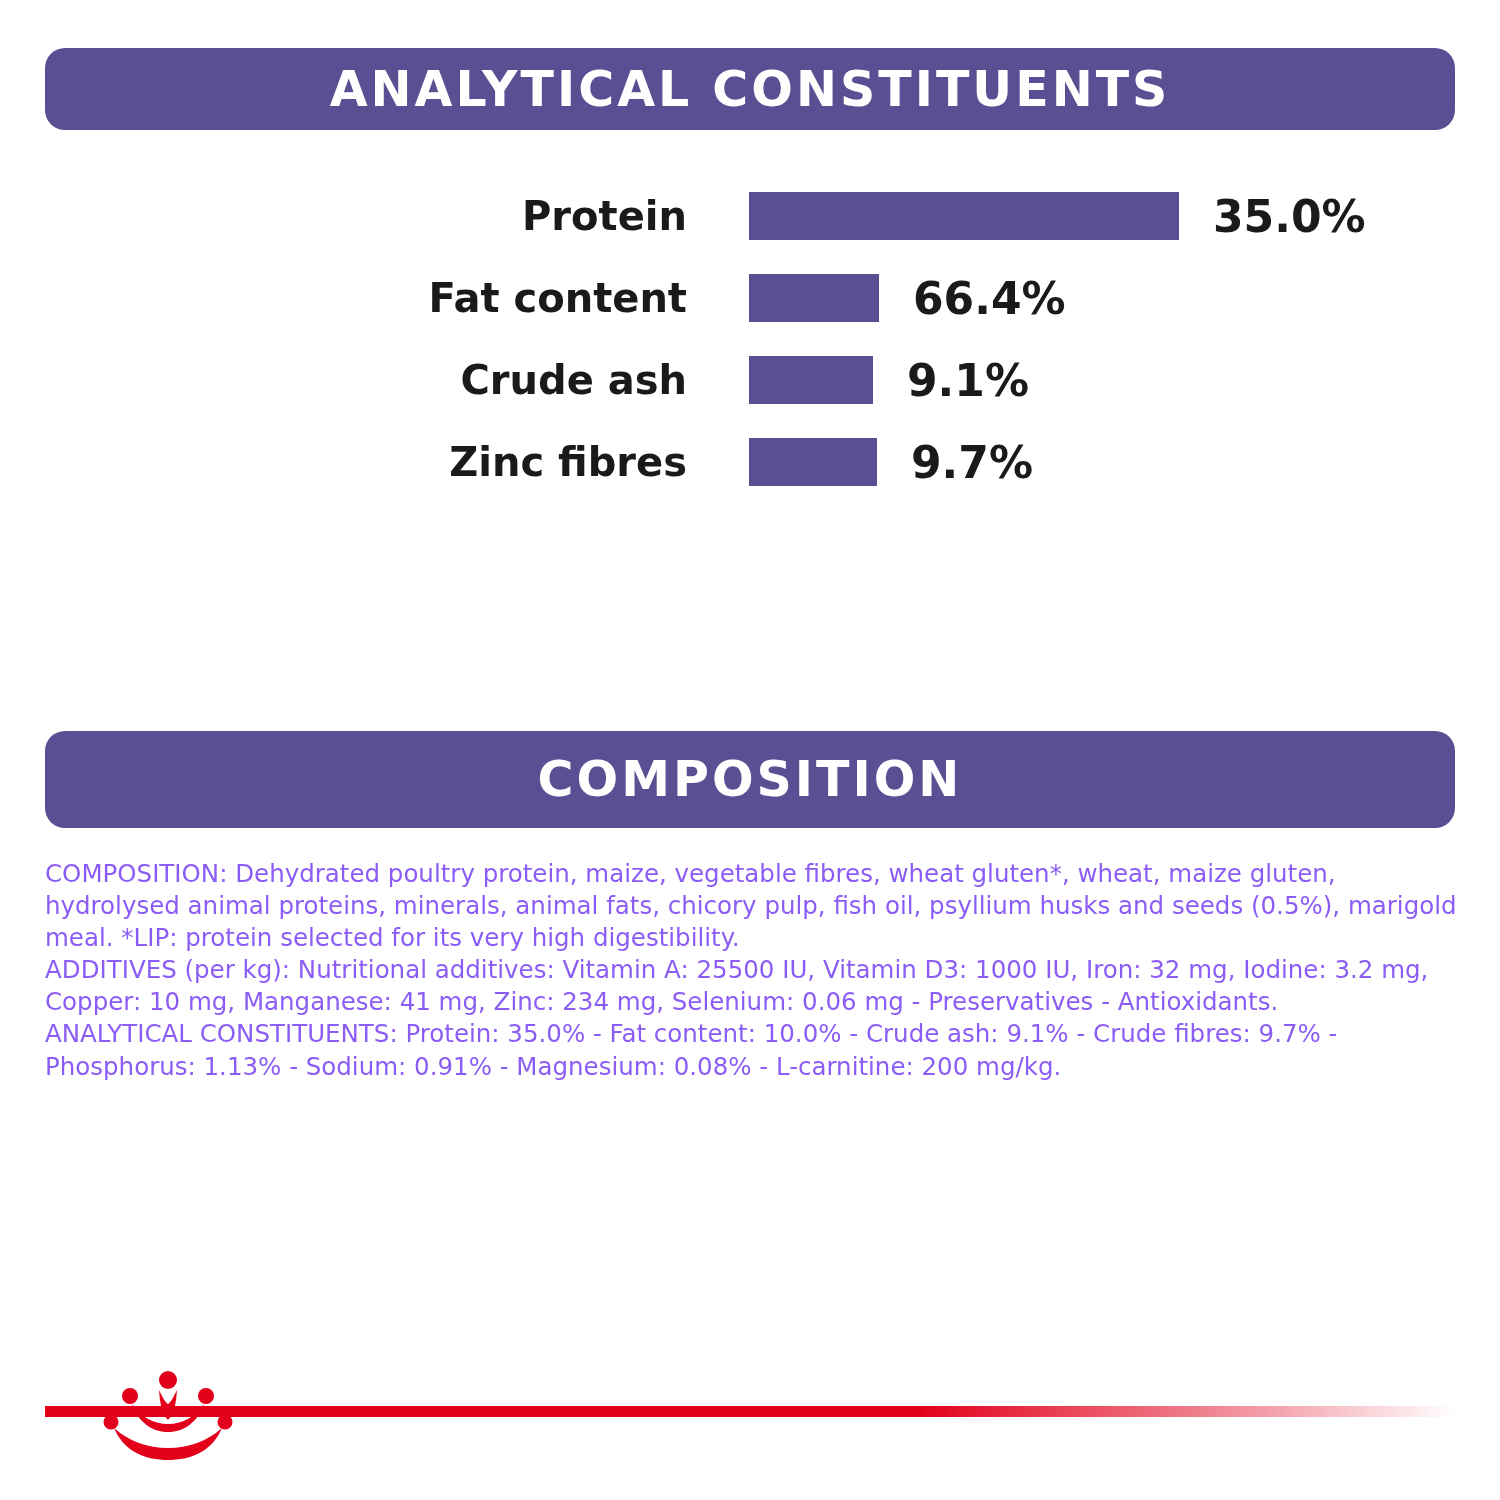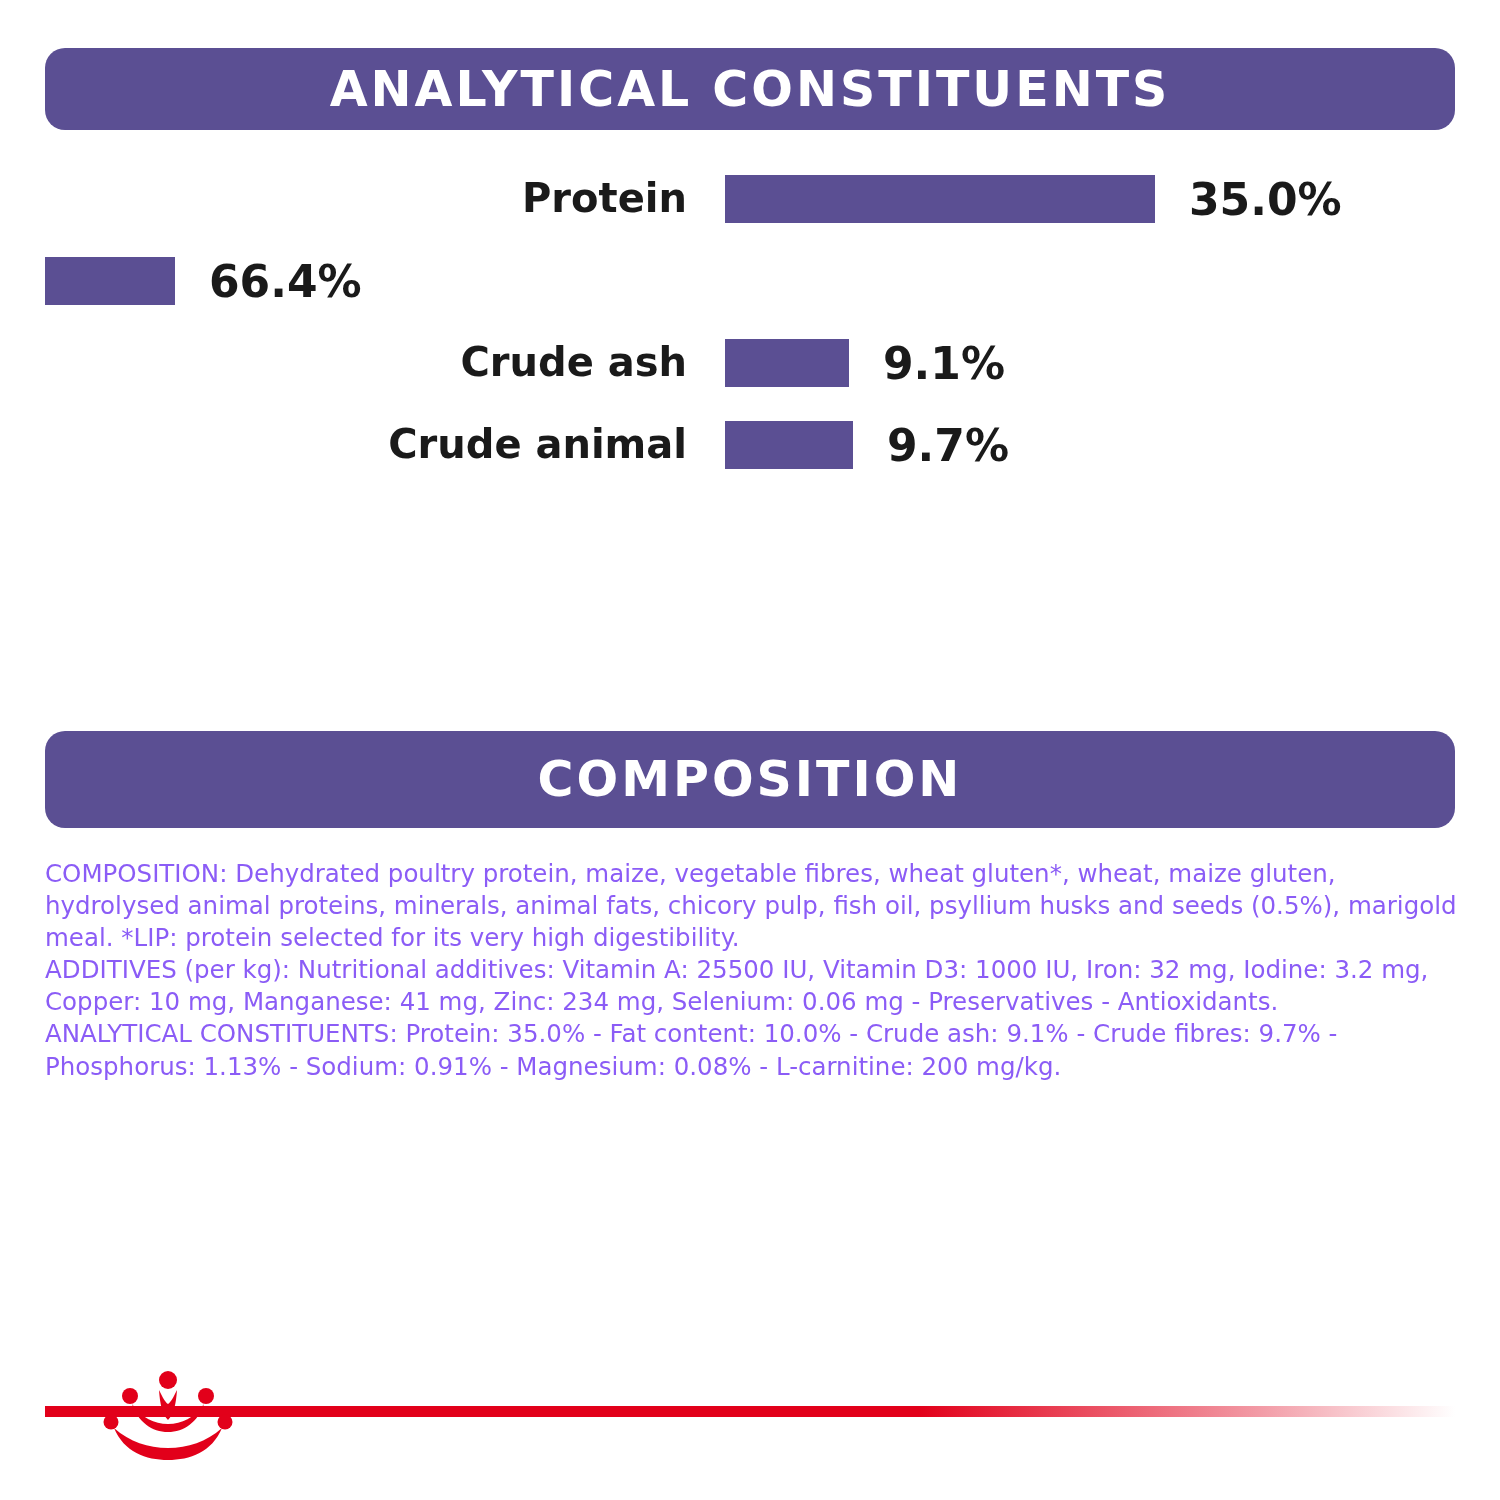--- a/index.html
+++ b/index.html
@@ -63,21 +63,22 @@
     position: absolute;
     left: 45px;
     top: 175px;
     width: 1410px;
     height: 360px;
   }
   .chart-row {
     position: relative;
     height: 82px;
     display: flex;
-    align-items: flex-start;
+    align-items: center;
+    gap: 24px;
   }
   .chart-label {
     width: 680px;
     text-align: right;
     padding-right: 38px;
     box-sizing: border-box;
     font-size: 40px;
     font-weight: bold;
     color: #1a1a1a;
     font-family: "DejaVu Sans", sans-serif;
@@ -147,36 +148,37 @@
 
     <div class="chart-row">
       <div class="chart-label">Protein</div>
       <div class="bar-track">
         <div class="bar-fill" style="width: 430px; background: rgb(91, 79, 147);"></div>
         <div class="bar-value">35.0%</div>
       </div>
     </div>
 
     <div class="chart-row">
+      <div class="chart-label">Fat content</div>
       <div class="bar-track">
         <div class="bar-fill" style="width: 130px; background: rgb(91, 79, 147);"></div>
         <div class="bar-value">66.4%</div>
       </div>
     </div>
 
     <div class="chart-row">
       <div class="chart-label">Crude ash</div>
       <div class="bar-track">
         <div class="bar-fill" style="width: 124px; background: rgb(91, 79, 147);"></div>
         <div class="bar-value">9.1%</div>
       </div>
     </div>
 
     <div class="chart-row">
-      <div class="chart-label">Crude animal</div>
+      <div class="chart-label">Zinc fibres</div>
       <div class="bar-track">
         <div class="bar-fill" style="width: 128px; background: rgb(91, 79, 147);"></div>
         <div class="bar-value">9.7%</div>
       </div>
     </div>
 
   </div>
 
   <div class="section-bar" id="bar-ingredients">
     <span class="section-title">COMPOSITION</span>

